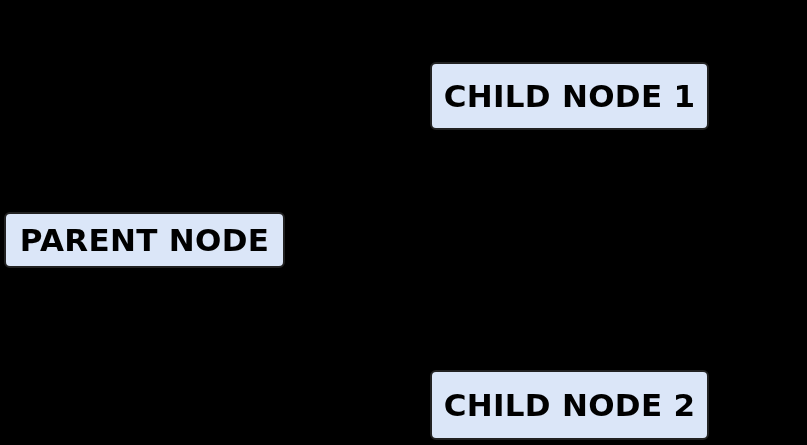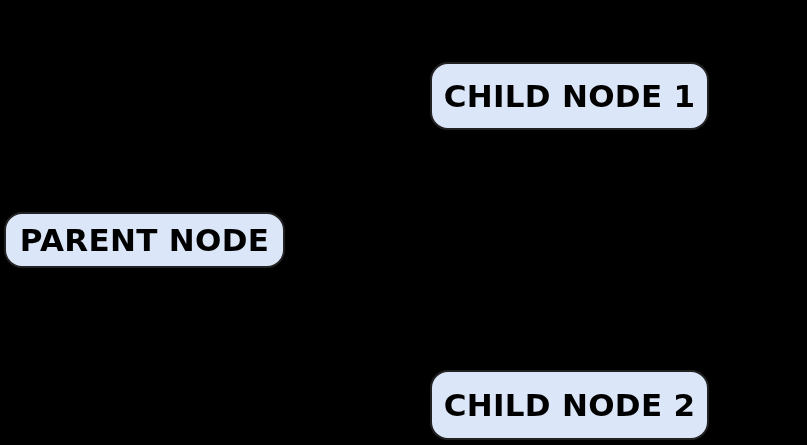--- a/index.html
+++ b/index.html
@@ -17,21 +17,21 @@
     width: 807px;
     height: 445px;
     background: var(--bg, #000000);
     font-family: "DejaVu Sans", "Liberation Sans", sans-serif;
   }
   .node {
     position: absolute;
     box-sizing: border-box;
     background: var(--node-fill, #dbe6f8);
     border: 2px solid var(--node-border, #222222);
-    border-radius: 18px;
+    border-radius: 6px;
     display: flex;
     align-items: center;
     justify-content: center;
   }
   .node-label {
     font-weight: bold;
     font-size: 31px;
     line-height: 1;
     color: var(--node-text, #000000);
     white-space: nowrap;

